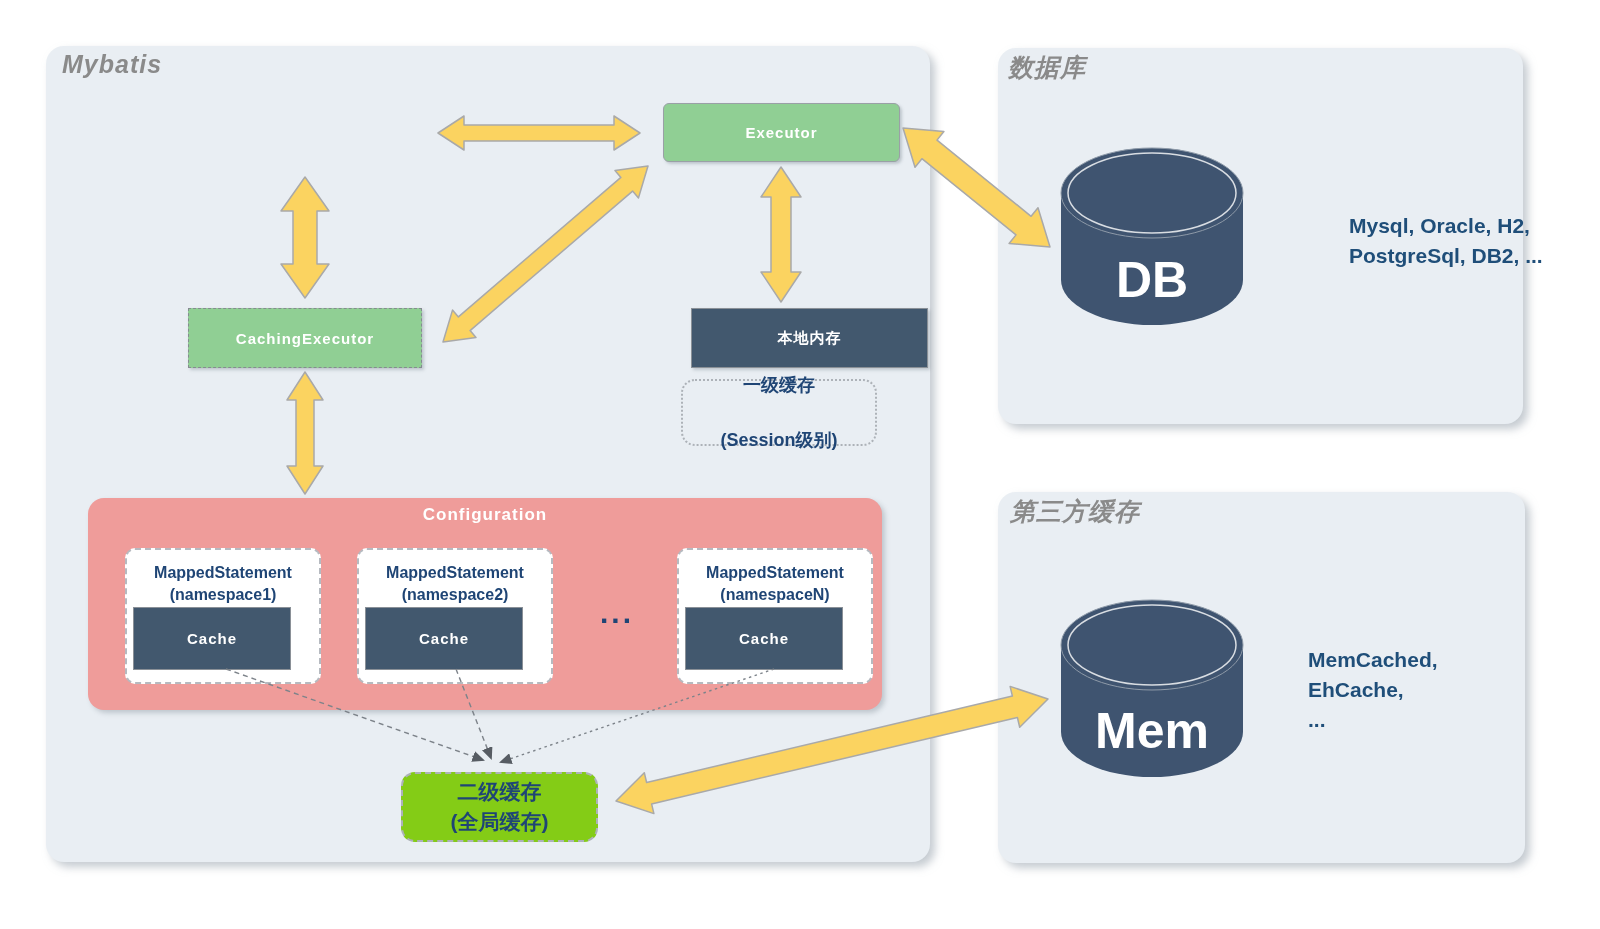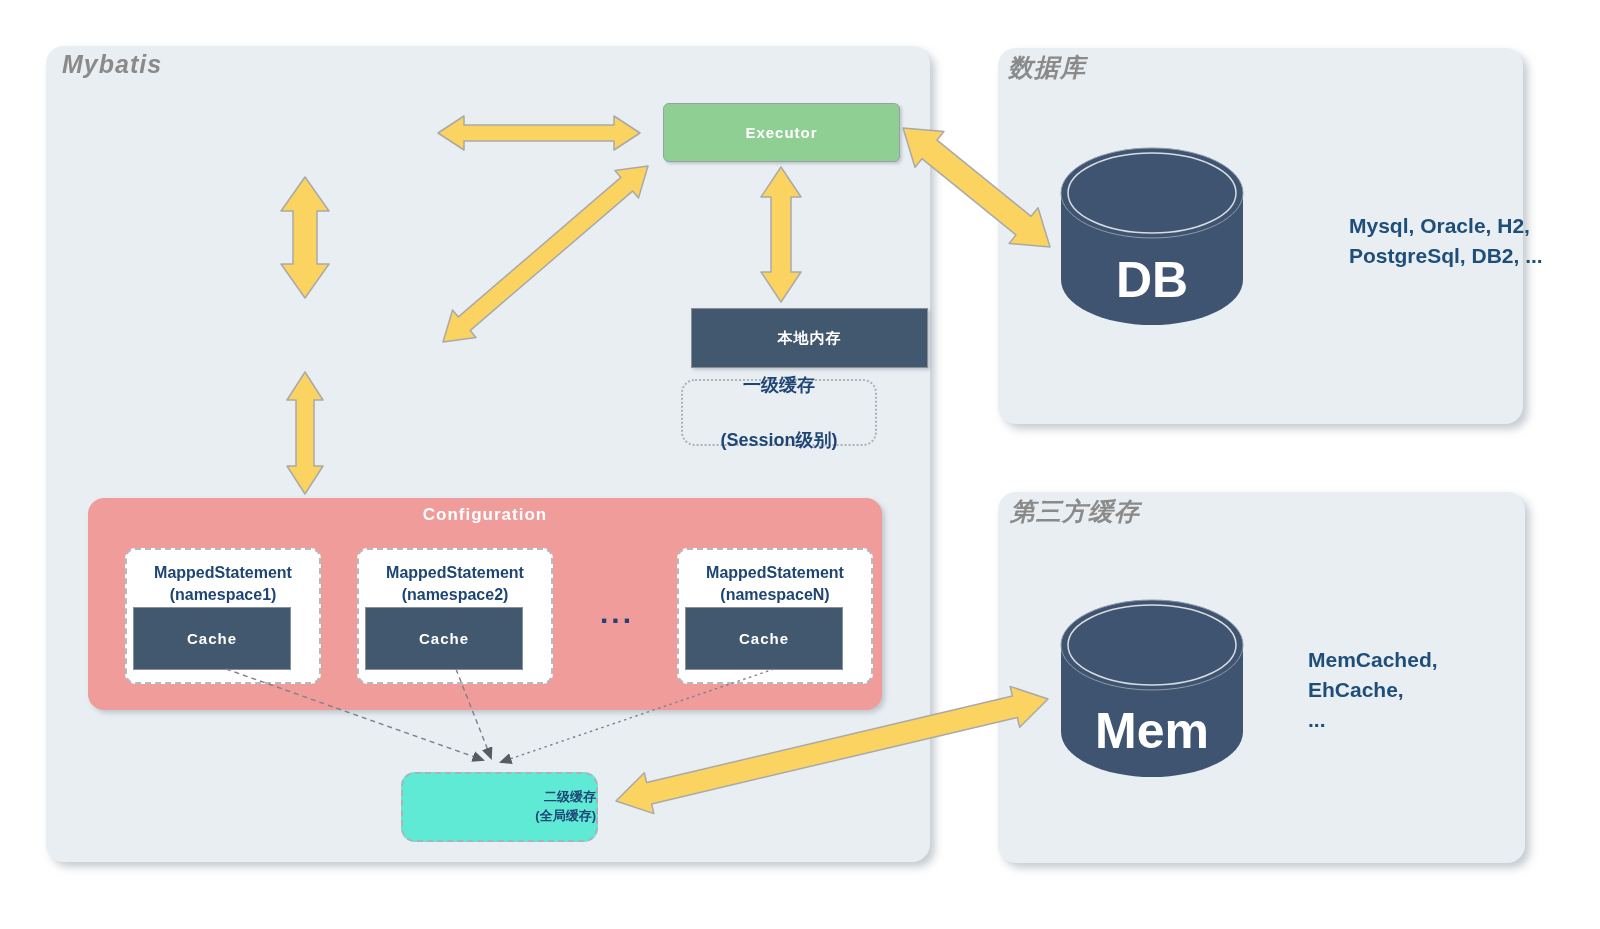--- a/index.html
+++ b/index.html
@@ -19,21 +19,21 @@
   .box-green-dashed{background:#90cf94;border:1px dashed #858b91;color:#fff;font-size:15px;
              letter-spacing:1px;box-shadow:2px 2px 3px rgba(140,150,160,.45);}
   .box-slate{background:#42586e;border:1px solid #8a9097;color:#fff;font-size:15px;
              letter-spacing:1px;box-shadow:2px 2px 3px rgba(140,150,160,.45);}
 
   .dashed-note{position:absolute;border:2px dashed #adb2b8;border-radius:14px;
                color:#1f4575;font-weight:bold;text-align:center;
                display:flex;flex-direction:column;justify-content:center;box-sizing:border-box;}
   .dashed-note .ln{line-height:1.45;}
   #first-level-cache{font-size:18px;background:transparent;border-style:dotted;gap:28px;}
-  #second-level-cache{font-size:13px;background:#5eead4;text-align:right;}
+  #second-level-cache{font-size:21px;background:#84cc16;}
 
   .config{position:absolute;background:#ef9c9a;border-radius:16px;
           box-shadow:3px 3px 5px rgba(140,150,160,.45);}
   .config-title{position:absolute;left:0;right:0;top:7px;text-align:center;color:#ffffff;
                 font-weight:bold;font-size:17px;letter-spacing:1px;}
 
   .ms-box{position:absolute;background:#ffffff;border:2px dashed #b6bac0;border-radius:10px;
           color:#1f4575;font-weight:bold;font-size:16px;text-align:center;box-sizing:border-box;
           padding-top:12px;line-height:1.4;}
   .ms-cache{position:absolute;left:6px;top:57px;width:156px;height:61px;
@@ -60,20 +60,21 @@
   <div class="panel" style="left:998px;top:48px;width:525px;height:376px;"></div>
   <div class="panel" style="left:998px;top:492px;width:527px;height:371px;"></div>
 
   <div class="panel-title" style="left:62px;top:50px;">Mybatis</div>
   <div class="panel-title" style="left:1008px;top:51px;">数据库</div>
   <div class="panel-title" style="left:1010px;top:495px;">第三方缓存</div>
 
 
   <div class="node box-green" style="left:663px;top:103px;width:237px;height:59px;border-radius:6px;">Executor</div>
 
+  <div class="node box-green-dashed" style="left:188px;top:308px;width:234px;height:60px;">CachingExecutor</div>
 
   <div class="node box-slate" style="left:663px;top:308px;width:237px;height:60px;margin-left:28px;">本地内存</div>
 
   <div class="dashed-note" id="first-level-cache" style="left:681px;top:379px;width:196px;height:67px;">
     <div class="ln">一级缓存</div>
     <div class="ln">(Session级别)</div>
   </div>
 
   <div class="config" style="left:88px;top:498px;width:794px;height:212px;">
     <div class="config-title">Configuration</div>

